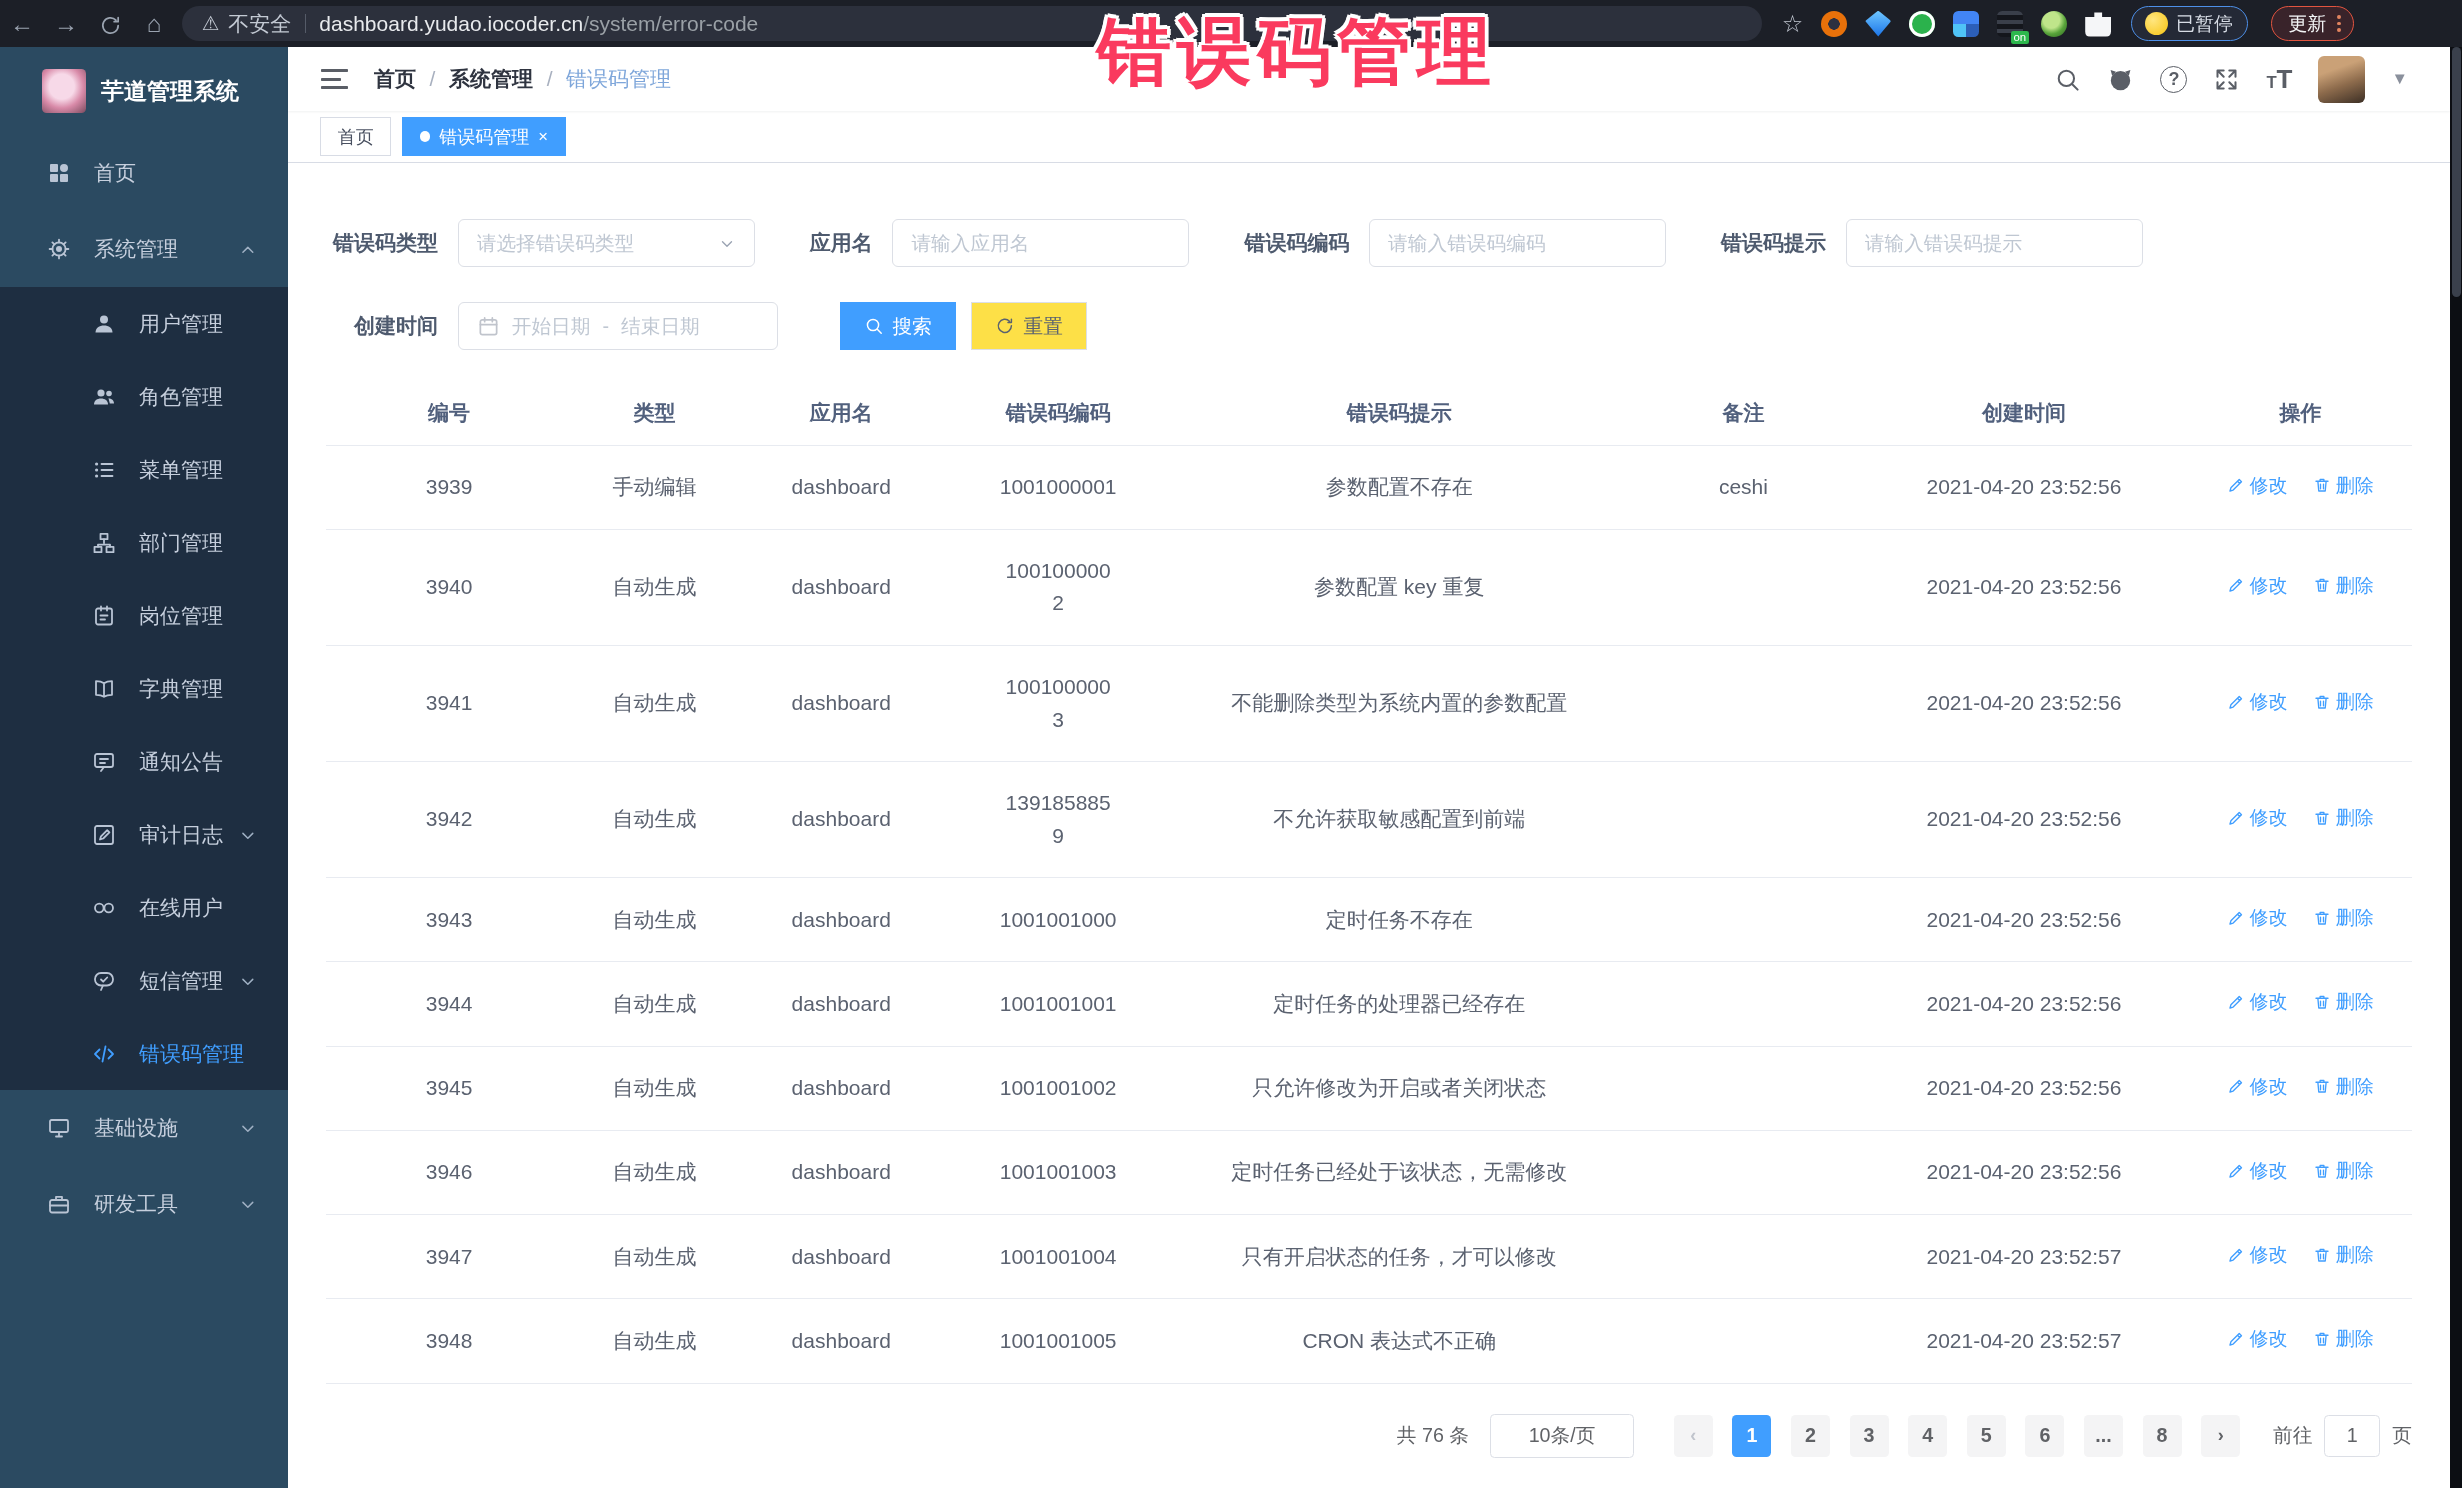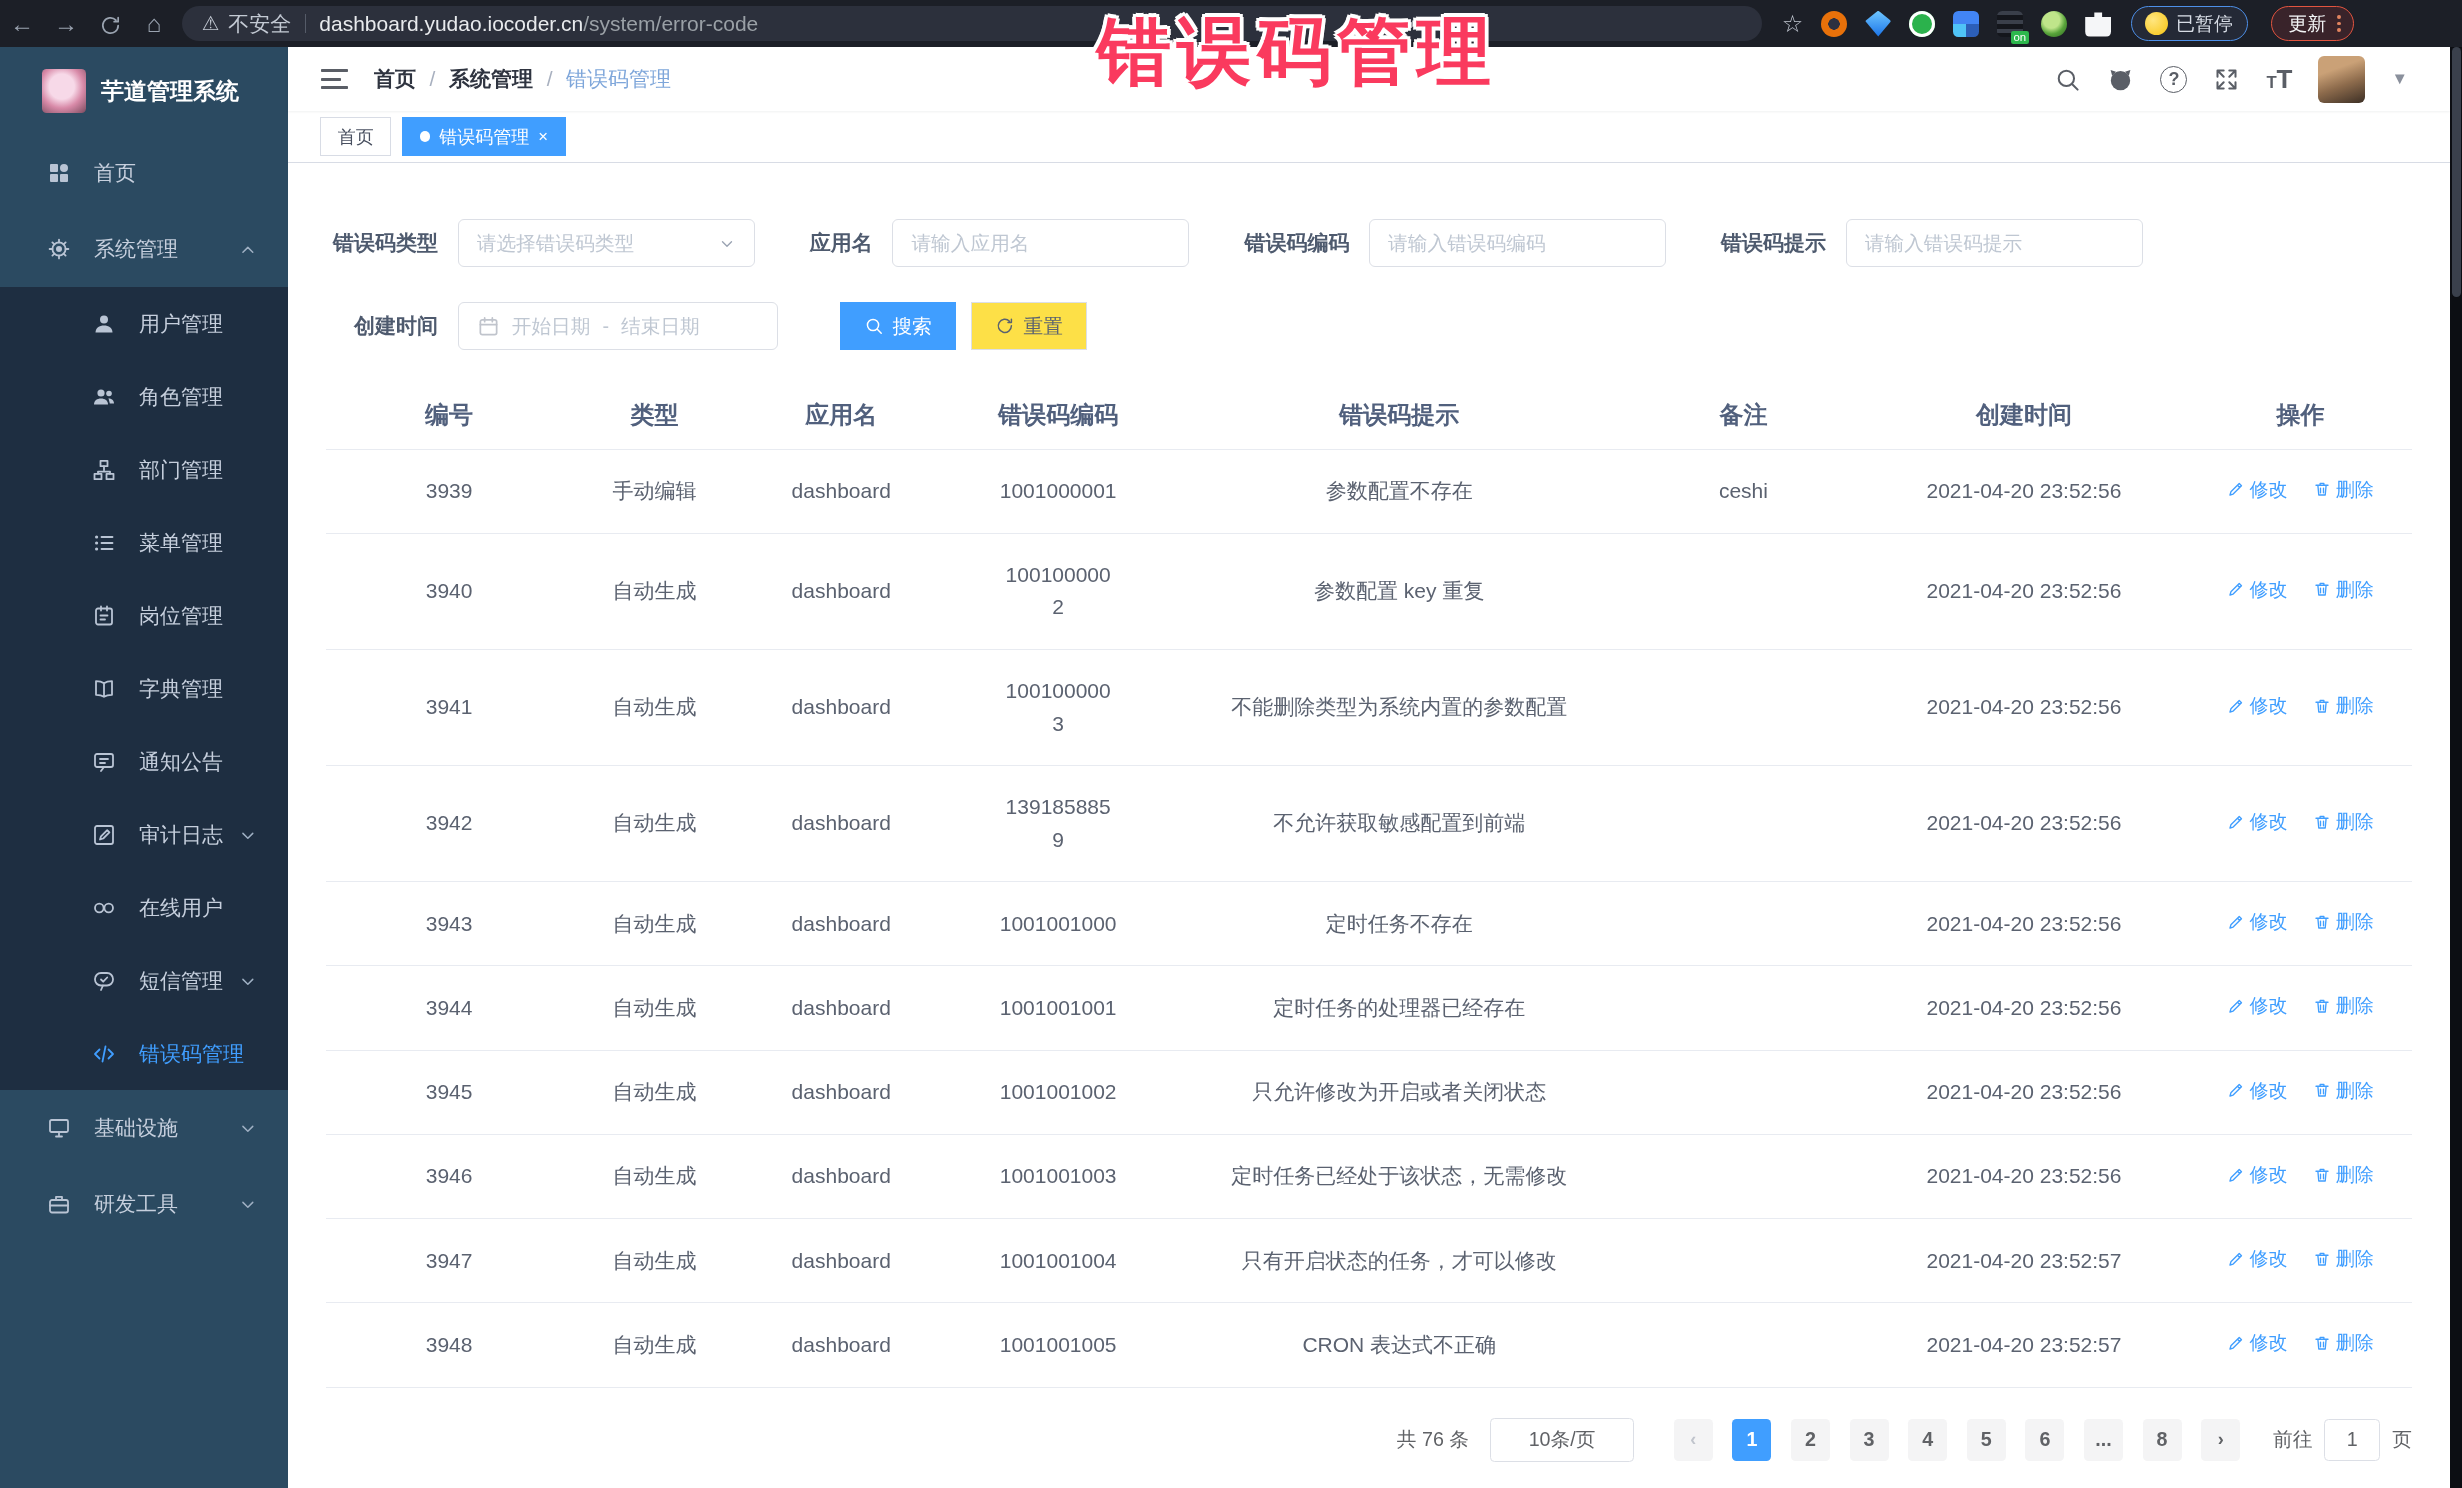--- a/index.html
+++ b/index.html
@@ -81,21 +81,21 @@
   .btn .bic{font-size:19.7px;display:inline-flex}
   .btn-primary{background:#409eff;color:#fff;margin-left:62px}
   .btn-plain{background:#fde047;border-color:#dcdfe6;color:#5a6270;margin-left:15px}
   .toolbar{display:flex;align-items:center;margin:4.5px 0 23px}
   .btn-add{height:42px;background:#ecf5ff;border-color:#a3d0ff;color:#409eff;font-size:19px;padding:0 21px}
   .btn-export{height:42px;background:#fdf6ec;border-color:#f5dab1;color:#e6a23c;font-size:19px;padding:0 21px;margin-left:18px}
   .tb-right{margin-left:auto;display:flex;align-items:center;gap:19.7px}
   .circ{width:39px;height:39px;border-radius:50%;border:0.8px solid #e2e6ec;background:#fff;display:inline-flex;align-items:center;justify-content:center;font-size:19.7px;color:#5f6a78;cursor:pointer}
   
   table{width:100%;border-collapse:collapse;table-layout:fixed}
-  th{font-size:24px;color:#51607d;font-weight:bold;padding:13.6px 4.5px 18px;border-bottom:0.8px solid #e8ebf1;text-align:center}
+  th{font-size:21px;color:#51607d;font-weight:bold;padding:13.6px 4.5px 18px;border-bottom:0.8px solid #e8ebf1;text-align:center}
   td{font-size:21px;color:#5b6270;text-align:center;padding:25px 7.6px;border-bottom:0.8px solid #e8ebf1;vertical-align:middle;line-height:1.55}
   .codewrap{display:inline-block;max-width:114px;word-break:break-all}
   .ops a{color:#409eff;text-decoration:none;font-size:19px;display:inline-flex;align-items:center;gap:4.5px;cursor:pointer}
   .ops a+a{margin-left:19.7px}
   .ops .oic{font-size:18px;display:inline-flex}
   
   .pager{display:flex;align-items:center;justify-content:flex-end;margin-top:30px;font-size:19.7px;color:#606266;gap:0}
   .ptotal{margin-right:21px}
   .psize{width:144px;height:44px;border:0.8px solid #dcdfe6;border-radius:4.5px;display:flex;align-items:center;justify-content:center;gap:10.6px;color:#606266;margin-right:30px;cursor:pointer}
   .pbtn{min-width:39px;height:42px;border-radius:4.5px;background:#f4f4f5;color:#606266;display:inline-flex;align-items:center;justify-content:center;margin:0 9.8px;font-weight:bold;cursor:pointer;padding:0 6px}
@@ -311,33 +311,33 @@
           <svg class="ic" viewBox="0 0 32 32" width="24" height="24">
             <use href="#icon-users"></use>
           </svg>
         </span>
         <span>角色管理</span>
 
       </div>
       <div class="mi sub">
         <span class="mic">
           <svg class="ic" viewBox="0 0 32 32" width="24" height="24">
+            <use href="#icon-menu"></use>
+          </svg>
+        </span>
+        <span>菜单管理</span>
+
+      </div>
+      <div class="mi sub">
+        <span class="mic">
+          <svg class="ic" viewBox="0 0 32 32" width="24" height="24">
             <use href="#icon-tree"></use>
           </svg>
         </span>
         <span>部门管理</span>
-
-      </div>
-      <div class="mi sub">
-        <span class="mic">
-          <svg class="ic" viewBox="0 0 32 32" width="24" height="24">
-            <use href="#icon-menu"></use>
-          </svg>
-        </span>
-        <span>菜单管理</span>
 
       </div>
       <div class="mi sub">
         <span class="mic">
           <svg class="ic" viewBox="0 0 32 32" width="24" height="24">
             <use href="#icon-badge"></use>
           </svg>
         </span>
         <span>岗位管理</span>
 

